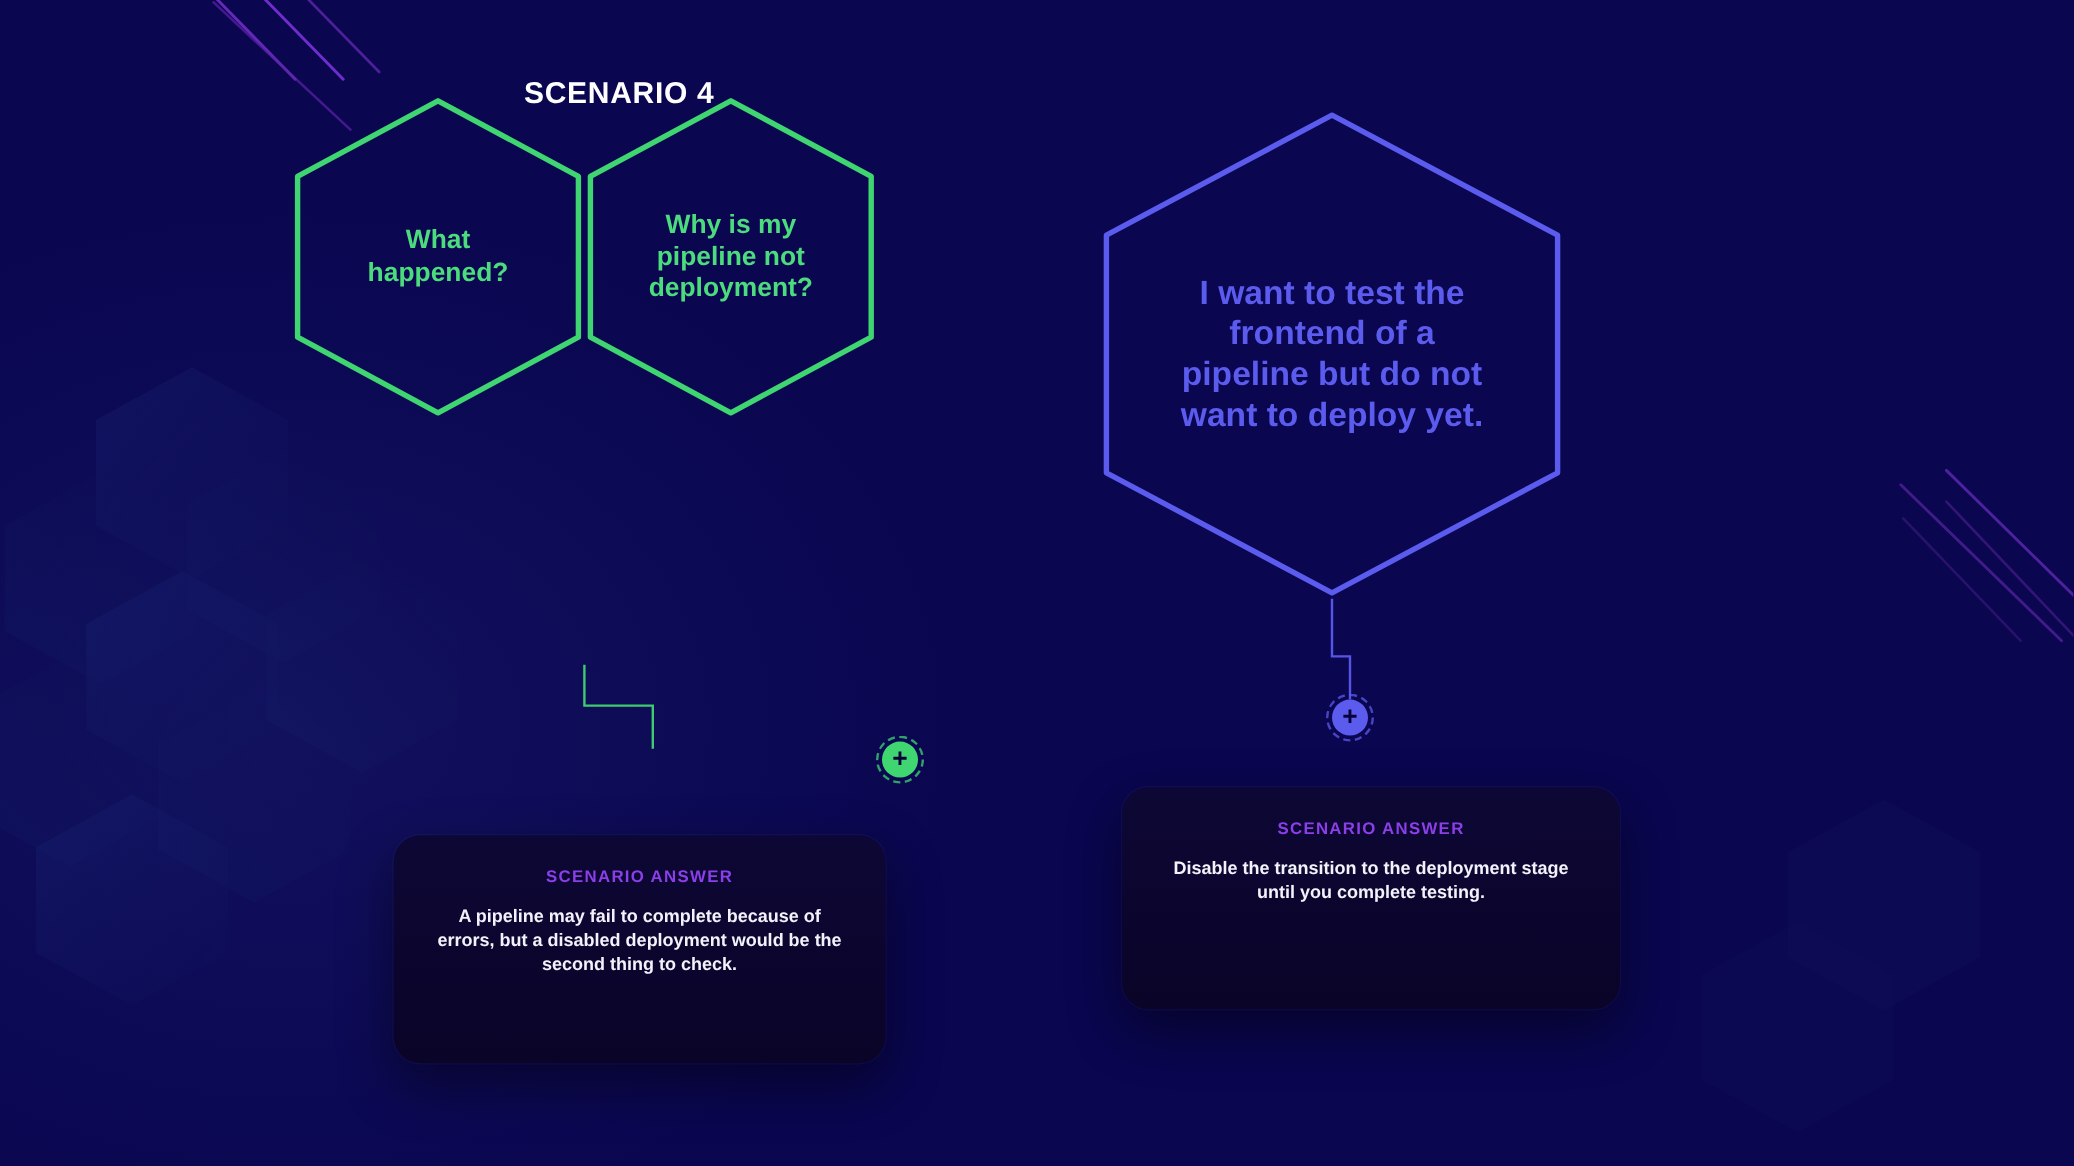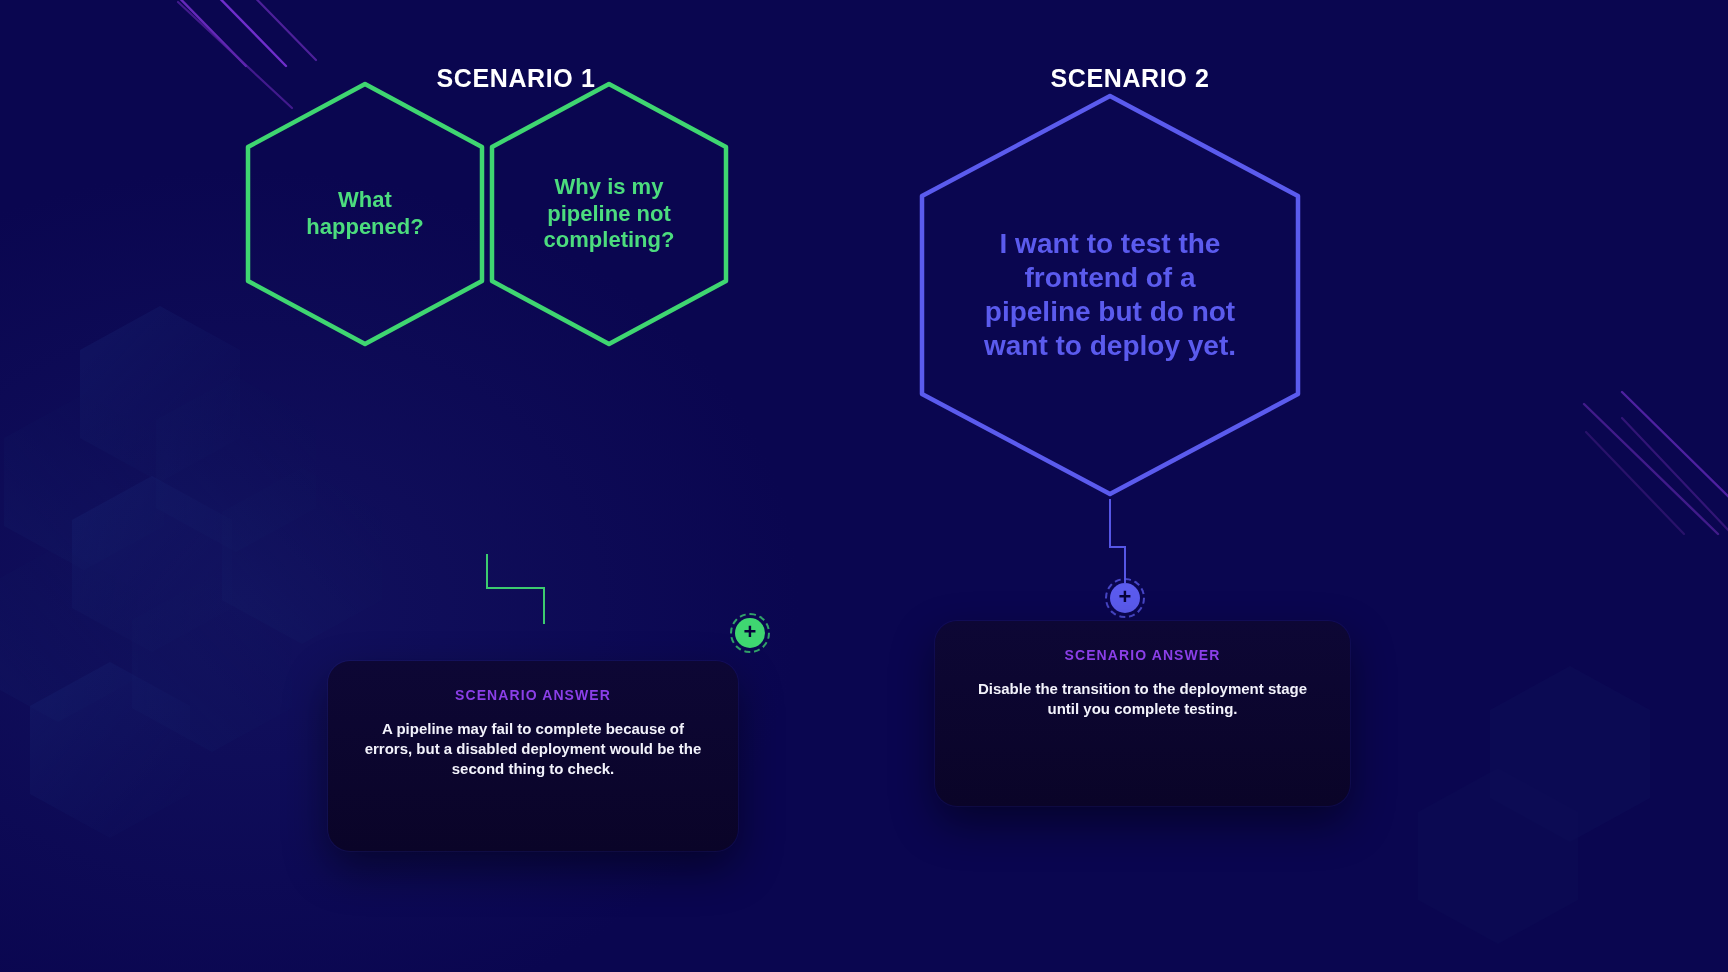--- a/index.html
+++ b/index.html
@@ -106,20 +106,21 @@
   #plus-2 { color: #5b5bee; left: 230px; top: 583px; }
 
   
   .answer-card {
     position: absolute;
     border-radius: 22px;
     background: linear-gradient(180deg, #0d0735 0%, #0a0428 100%);
     box-shadow: 0 0 0 1px rgba(90,80,200,.10), 0 18px 44px rgba(0,0,0,.45);
     padding: 26px 30px 30px;
     text-align: center;
+    margin-top: 35px;
   }
   .answer-kicker {
     color: #8b3fe8;
     font-size: 14px;
     font-weight: 700;
     letter-spacing: 1.1px;
     margin-bottom: 16px;
   }
   .answer-body {
     color: #f2f2fb;
@@ -178,37 +179,37 @@
     </svg>
 
     <svg class="hex-bg" style="left:1360px;top:560px;opacity:.35;" width="380" height="420" viewBox="0 0 380 420">
       <polygon points="130,150 210,106 290,150 290,238 210,282 130,238" fill="#141d66" opacity=".5"></polygon>
       <polygon points="58,252 138,208 218,252 218,340 138,384 58,340" fill="#111a5e" opacity=".45"></polygon>
     </svg>
   </div>
 
   <div class="column col-1">
 
-    <div class="scenario-title">SCENARIO 1</div>
+    <div class="scenario-title">SCENARIO 4</div>
 
     <div class="hex hex-green" id="hex-a">
       <svg width="250" height="272" viewBox="0 0 250 272" aria-hidden="true">
         <polygon points="125,6 242,69 242,203 125,266 8,203 8,69" fill="none" stroke="#3fd671" stroke-width="4.5" stroke-linejoin="round"></polygon>
       </svg>
       <div class="hex-label">What
 happened?</div>
     </div>
 
     <div class="hex hex-green" id="hex-b">
       <svg width="250" height="272" viewBox="0 0 250 272" aria-hidden="true">
         <polygon points="125,6 242,69 242,203 125,266 8,203 8,69" fill="none" stroke="#3fd671" stroke-width="4.5" stroke-linejoin="round"></polygon>
       </svg>
       <div class="hex-label">Why is my
 pipeline not
-completing?</div>
+deployment?</div>
     </div>
 
 
     <svg class="connector" style="left:230px;top:550px;" width="120" height="92" viewBox="0 0 120 92">
       <path d="M21,4 L21,38 L78,38 L78,74" fill="none" stroke="#3fd671" stroke-width="2" opacity=".95"></path>
     </svg>
 
     <div class="plus-node" id="plus-1">
       <span class="ring"></span>
       <span class="disc"></span>
@@ -216,21 +217,20 @@
     </div>
 
     <div class="answer-card" id="card-1">
       <div class="answer-kicker">SCENARIO ANSWER</div>
       <div class="answer-body">A pipeline may fail to complete because of errors, but a disabled deployment would be the second thing to check.</div>
     </div>
   </div>
 
   <div class="column col-2">
 
-    <div class="scenario-title">SCENARIO 2</div>
 
     <div class="hex hex-blue" id="hex-d">
       <svg width="390" height="410" viewBox="0 0 390 410" aria-hidden="true">
         <polygon points="195,6 383,106 383,304 195,404 7,304 7,106" fill="none" stroke="#5b5bee" stroke-width="4.5" stroke-linejoin="round"></polygon>
       </svg>
       <div class="hex-label">I want to test the frontend of a pipeline but do not want to deploy yet.</div>
     </div>
 
     <svg class="connector" style="left:180px;top:495px;" width="120" height="92" viewBox="0 0 120 92">
       <path d="M50,4 L50,52 L65,52 L65,88" fill="none" stroke="#5b5bee" stroke-width="2" opacity=".95"></path>

